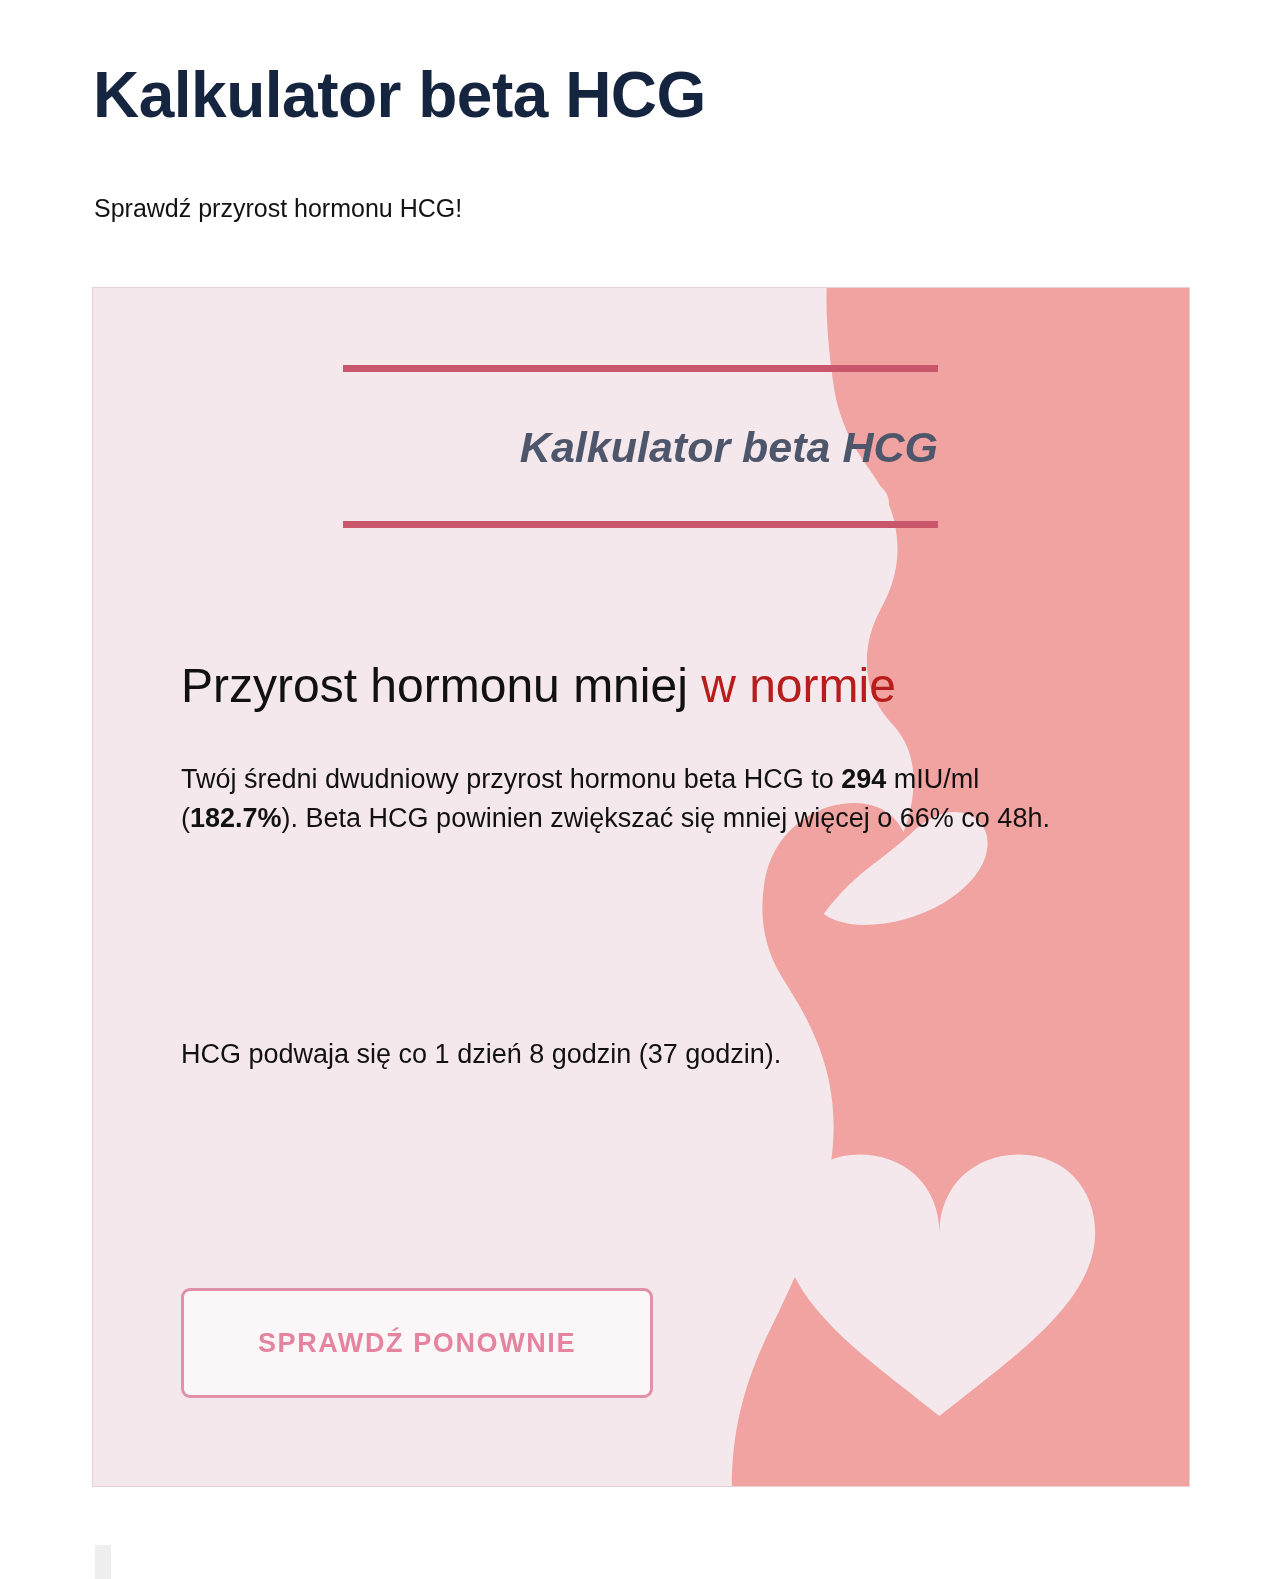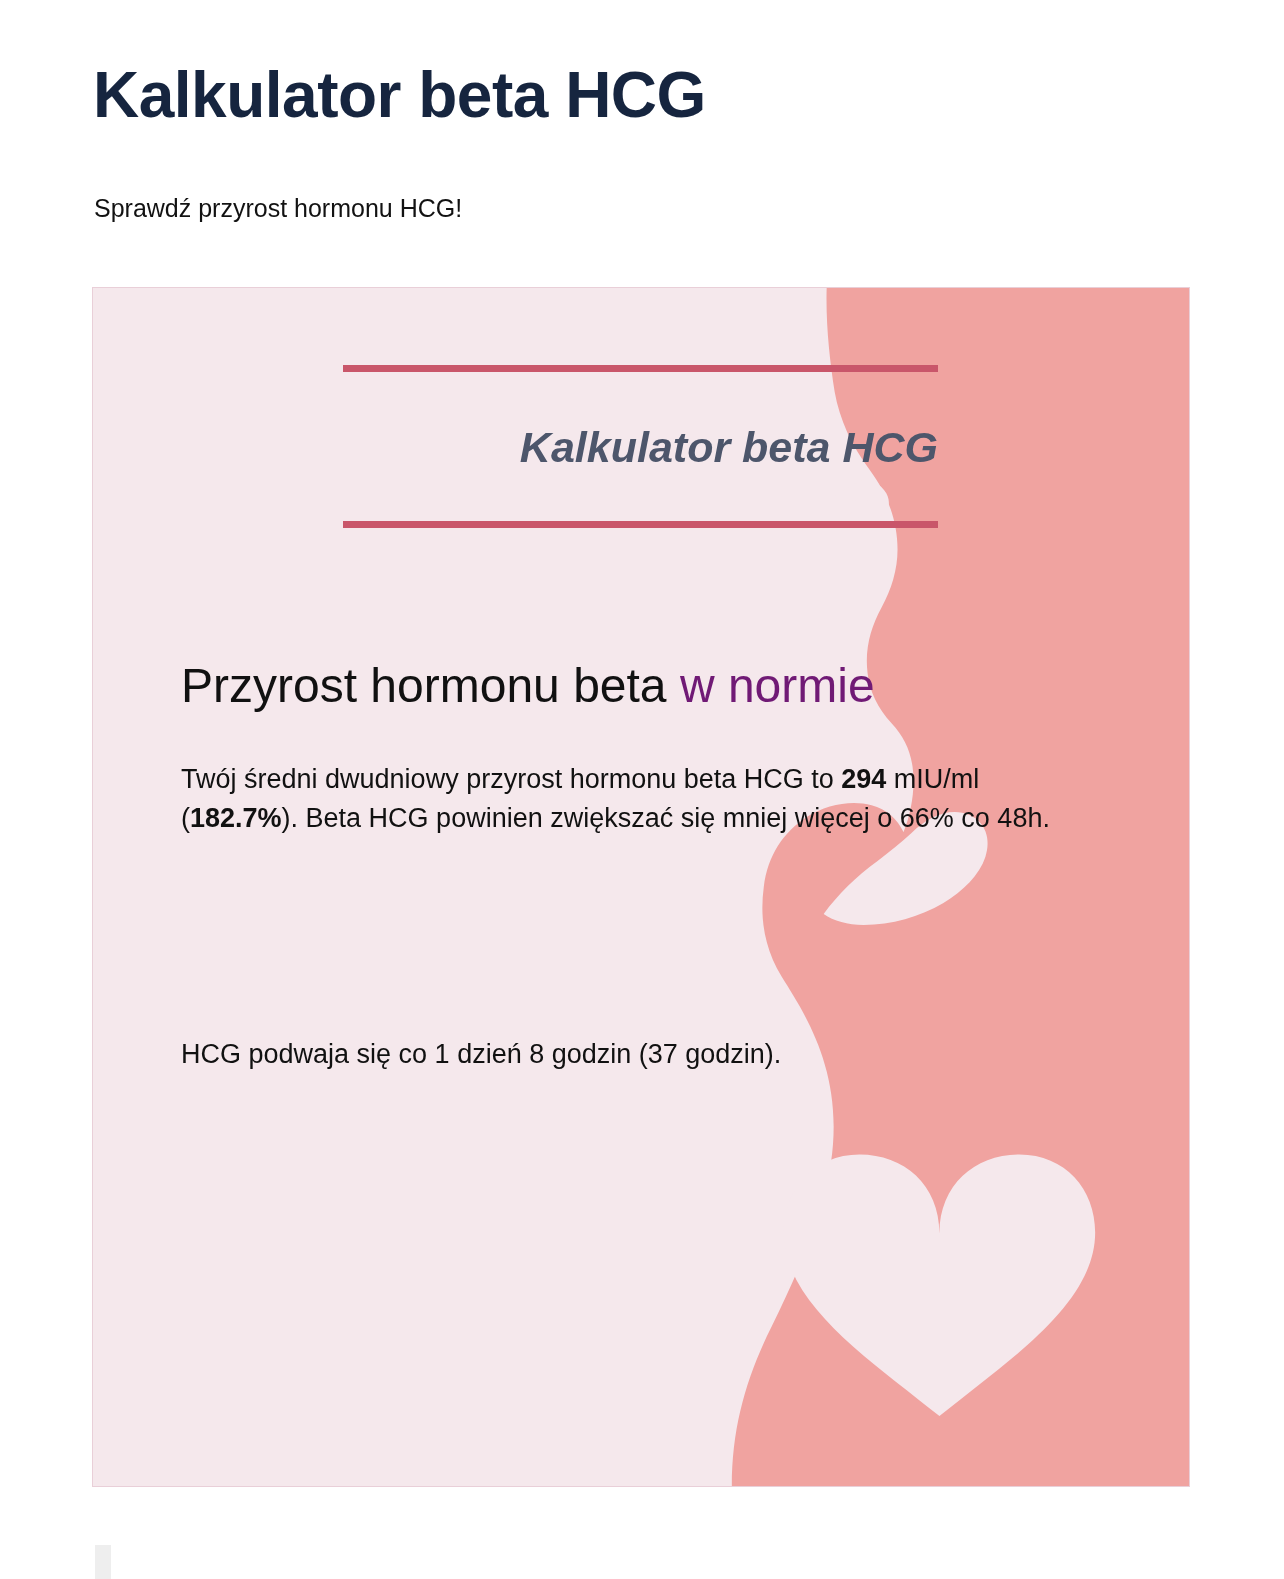--- a/index.html
+++ b/index.html
@@ -101,21 +101,21 @@
     position: absolute;
     left: 88px;
     top: 370px;
     font-size: 48px;
     line-height: 1.15;
     font-weight: 400;
     color: #111111;
     white-space: nowrap;
   }
   .result-headline .status {
-    color: #701a75;
+    color: #b91c1c;
     text-align: center;
   }
 
   
   .result-para {
     position: absolute;
     left: 88px;
     width: 900px;
     font-size: 27px;
     font-weight: 400;
@@ -225,28 +225,29 @@
 
     <div class="card-content">
 
       <div class="card-title-block">
         <div class="rule"></div>
         <div class="card-title">Kalkulator beta HCG</div>
         <div class="rule"></div>
       </div>
 
       <h2 class="result-headline">
-        <span>Przyrost hormonu beta </span><span class="status">w normie</span>
+        <span>Przyrost hormonu mniej </span><span class="status">w normie</span>
       </h2>
 
       <p class="result-para first">
         <span>Twój średni dwudniowy przyrost hormonu beta HCG to </span><b>294</b><span> mIU/ml (</span><b>182.7%</b><span>). Beta HCG powinien zwiększać się mniej więcej o 66% co 48h.</span>
       </p>
 
       <p class="result-para second">HCG podwaja się co 1 dzień 8 godzin (37 godzin).</p>
 
+      <button class="retry-button">Sprawdź ponownie</button>
 
     </div>
   </section>
 
   <div class="bottom-stub"></div>
 
 </div>
 
 </body></html>

